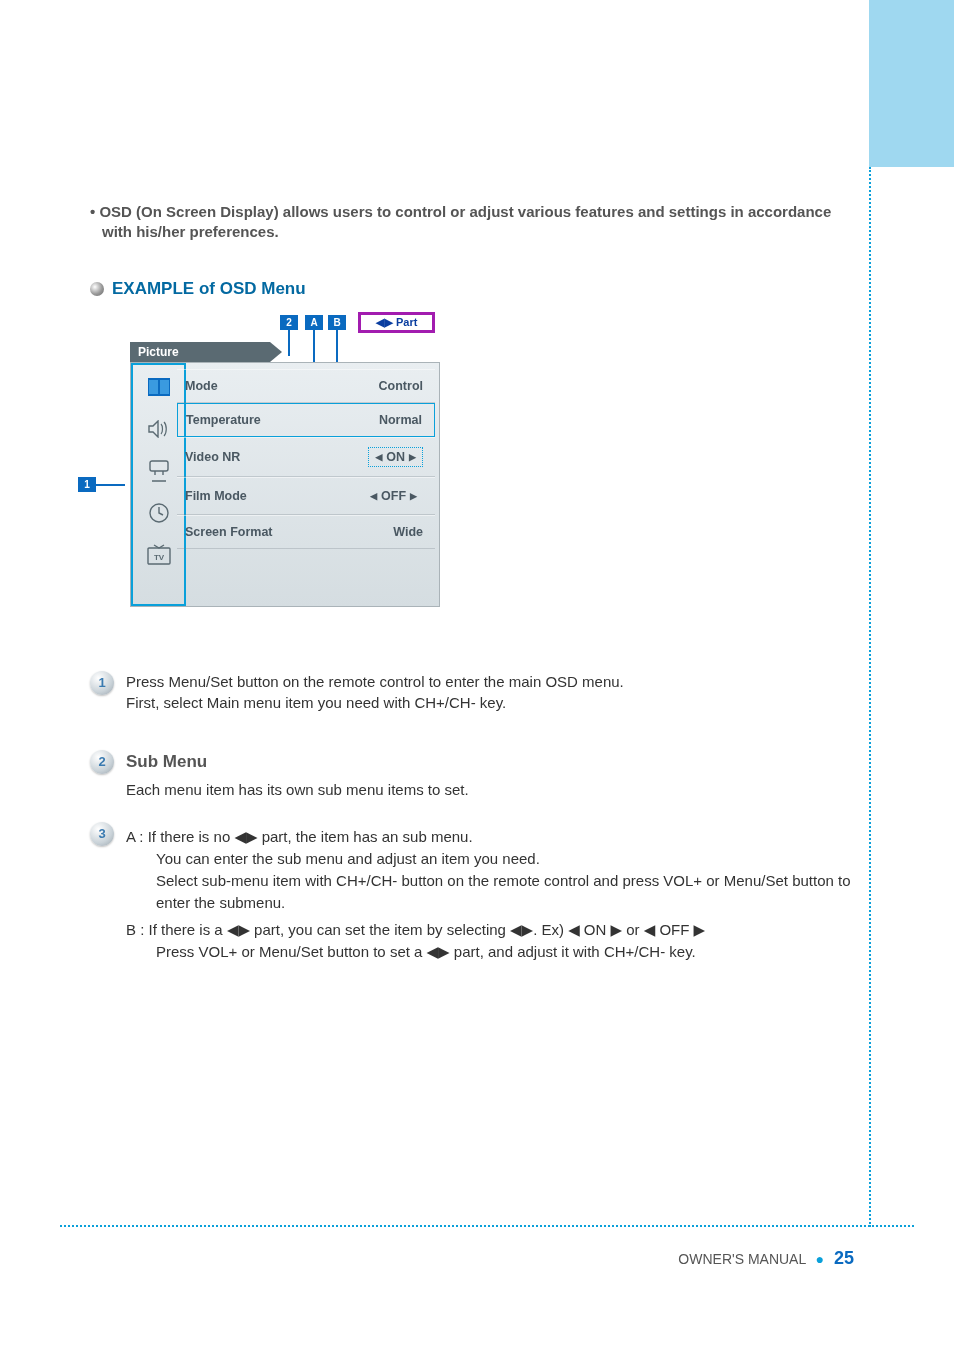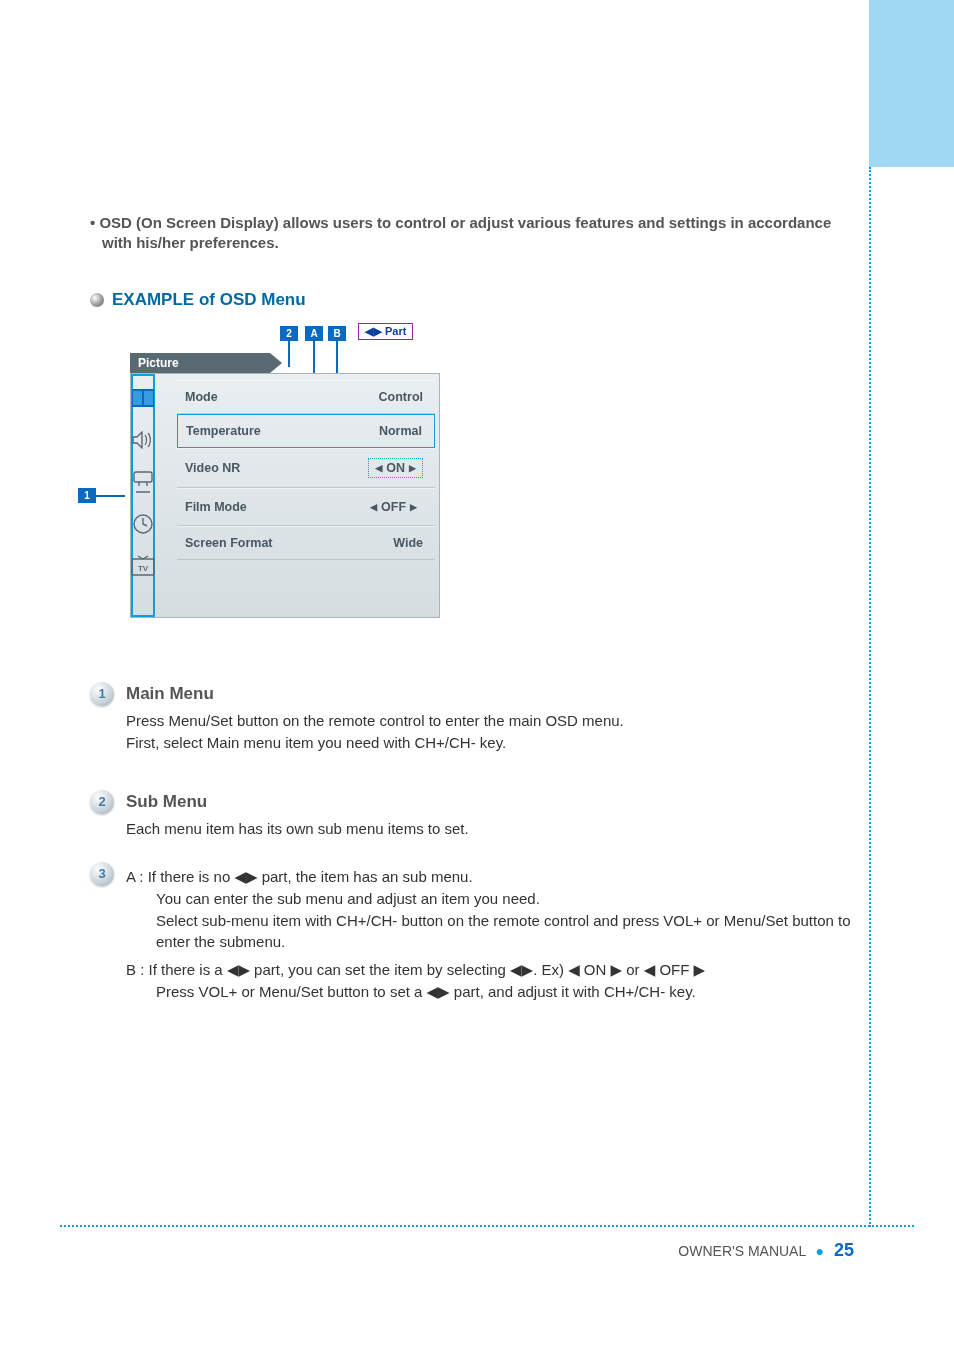--- a/index.html
+++ b/index.html
@@ -24,21 +24,21 @@
     border-right: 2px dotted #0aa0da;
   }
   .bottom-line {
     position: absolute;
     left: 60px; right: 40px;
     bottom: 122px;
     border-top: 2px dotted #0aa0da;
   }
   .content {
     position: absolute;
-    left: 90px; top: 213px;
+    left: 90px; top: 202px;
     width: 770px;
   }
   .bullet-line {
     font-size: 15px;
     font-weight: bold;
     color: #555;
     margin-bottom: 6px;
     line-height: 1.35;
     padding-left: 12px;
     text-indent: -12px;
@@ -80,22 +80,22 @@
     text-align: center;
     line-height: 15px;
   }
   .callout-1 { left: -52px; top: 160px; }
   .callout-2 { left: 150px; top: -2px; }
   .callout-a { left: 175px; top: -2px; background:#0a6ac0; }
   .callout-b { left: 198px; top: -2px; background:#0a6ac0; }
   .part-box {
     position: absolute;
     left: 228px; top: -5px;
-    border: 1px solid #a21caf;
-    padding: 1px 6px;
+    border: 3px solid #a21caf;
+    padding: 1px 15px;
     font-size: 11px;
     font-weight: bold;
     color: #0a3ea0;
     background: #fff;
   }
   .connector {
     position: absolute;
     background: #0a6ac0;
   }
   .conn-1h { left:-34px; top:167px; width:29px; height:2px; }
@@ -128,21 +128,21 @@
     position: absolute;
     left: 0; top: 45px;
     width: 310px;
     height: 245px;
     background: linear-gradient(#e9eef1,#d5dde1);
     border: 1px solid #aab3b8;
   }
   .icon-col {
     position: absolute;
     left: 0; top: 0;
-    width: 24px; height: 100%;
+    width: 55px; height: 100%;
     border: 2px solid #0aa0da;
     display: flex;
     flex-direction: column;
     align-items: center;
     padding-top: 8px;
     gap: 14px;
   }
   .icon-cell {
     width: 30px; height: 28px;
     display:flex; align-items:center; justify-content:center;
@@ -198,21 +198,21 @@
     flex-shrink:0;
   }
   .num-body { font-size:15px; color:#333; line-height:1.45; }
   .num-title { font-weight:bold; color:#555; font-size:17px; margin-bottom:4px; }
   .sub-indent { padding-left:30px; }
   .itemA { margin-top:4px; }
   .itemB { margin-top:6px; }
 
   .footer {
     position:absolute;
-    right:100px; bottom:88px;
+    right:100px; bottom:80px;
     font-size:14px;
     color:#555;
   }
   .footer .dot { color:#0aa0da; padding:0 6px; }
   .footer .pg { color:#0a6ac0; font-weight:bold; font-size:18px; }
 </style>
 </head>
 <body>
 
 <div class="top-blue"></div>
@@ -304,21 +304,20 @@
             <span class="val">Wide</span>
           </div>
         </div>
     </div>
   </div>
 
   <div id="num-sections">
       <div class="num-section">
         <div class="num-badge">1</div>
         <div class="num-body">
-          <div class="num-title">Main Menu</div>
           <div>Press Menu/Set button on the remote control to enter the main OSD menu.</div>
           <div>First, select Main menu item you need with CH+/CH- key.</div>
         </div>
       </div>
       <div class="num-section" style="margin-top: 36px;">
         <div class="num-badge">2</div>
         <div class="num-body">
           <div class="num-title">Sub Menu</div>
           <div>Each menu item has its own sub menu items to set.</div>
         </div>

